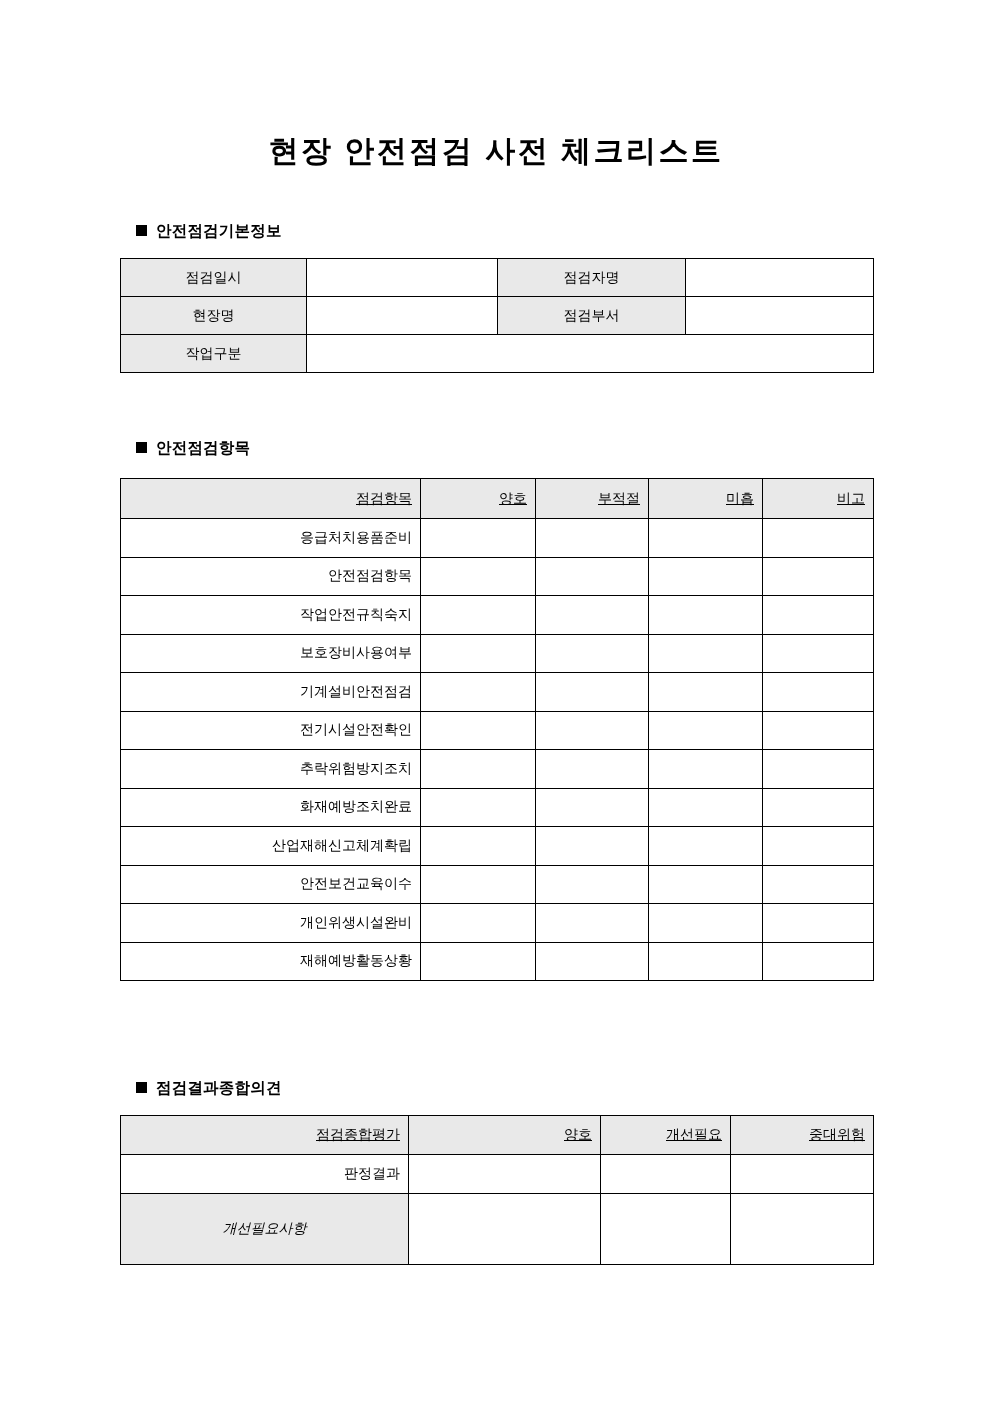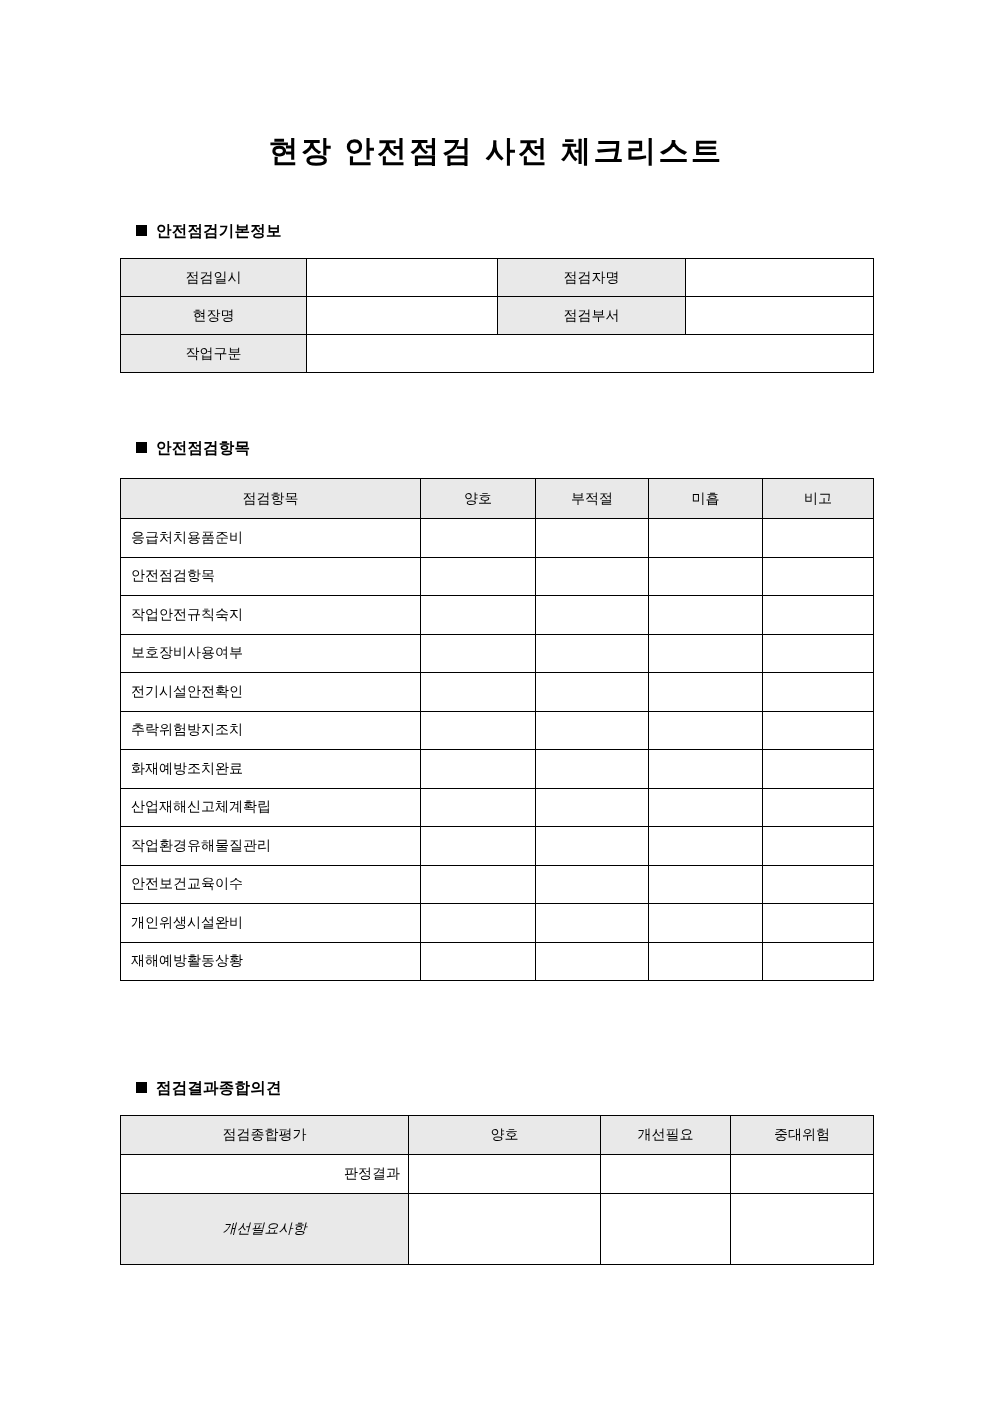--- a/index.html
+++ b/index.html
@@ -79,34 +79,35 @@
     vertical-align: middle;
     background: #ffffff;
     color: #000;
   }
   .lbl {
     background: #e9e9e9 !important;
     text-align: center;
   }
   .hdr {
     background: #e9e9e9 !important;
-    text-align: center;
+    text-align: right;
+    text-decoration: underline;
   }
   .val { background: #ffffff; }
   .left { text-align: right; }
 
   
   #table-basic-info { top: 258px; width: 753px; }
   #table-basic-info td { height: 37px; }
 
   
   #table-checklist { top: 478px; width: 753px; }
   #table-checklist th { height: 39px; }
   #table-checklist td { height: 37.5px; }
-  #table-checklist td.item { text-align: left; padding-left: 10px; }
+  #table-checklist td.item { text-align: right; padding-left: 2px; }
 
   
   #table-summary { top: 1115px; width: 753px; }
   #table-summary th { height: 38px; }
   #table-summary td.r-judgement { height: 38px; }
   #table-summary td.r-improve { height: 70px; font-style: italic; }
 </style>
 </head>
 <body>
 
@@ -189,20 +190,27 @@
         <td class="val"></td>
       </tr>
       <tr>
         <td class="item">보호장비사용여부</td>
         <td class="val"></td>
         <td class="val"></td>
         <td class="val"></td>
         <td class="val"></td>
       </tr>
       <tr>
+        <td class="item">기계설비안전점검</td>
+        <td class="val"></td>
+        <td class="val"></td>
+        <td class="val"></td>
+        <td class="val"></td>
+      </tr>
+      <tr>
         <td class="item">전기시설안전확인</td>
         <td class="val"></td>
         <td class="val"></td>
         <td class="val"></td>
         <td class="val"></td>
       </tr>
       <tr>
         <td class="item">추락위험방지조치</td>
         <td class="val"></td>
         <td class="val"></td>
@@ -211,27 +219,20 @@
       </tr>
       <tr>
         <td class="item">화재예방조치완료</td>
         <td class="val"></td>
         <td class="val"></td>
         <td class="val"></td>
         <td class="val"></td>
       </tr>
       <tr>
         <td class="item">산업재해신고체계확립</td>
-        <td class="val"></td>
-        <td class="val"></td>
-        <td class="val"></td>
-        <td class="val"></td>
-      </tr>
-      <tr>
-        <td class="item">작업환경유해물질관리</td>
         <td class="val"></td>
         <td class="val"></td>
         <td class="val"></td>
         <td class="val"></td>
       </tr>
       <tr>
         <td class="item">안전보건교육이수</td>
         <td class="val"></td>
         <td class="val"></td>
         <td class="val"></td>

